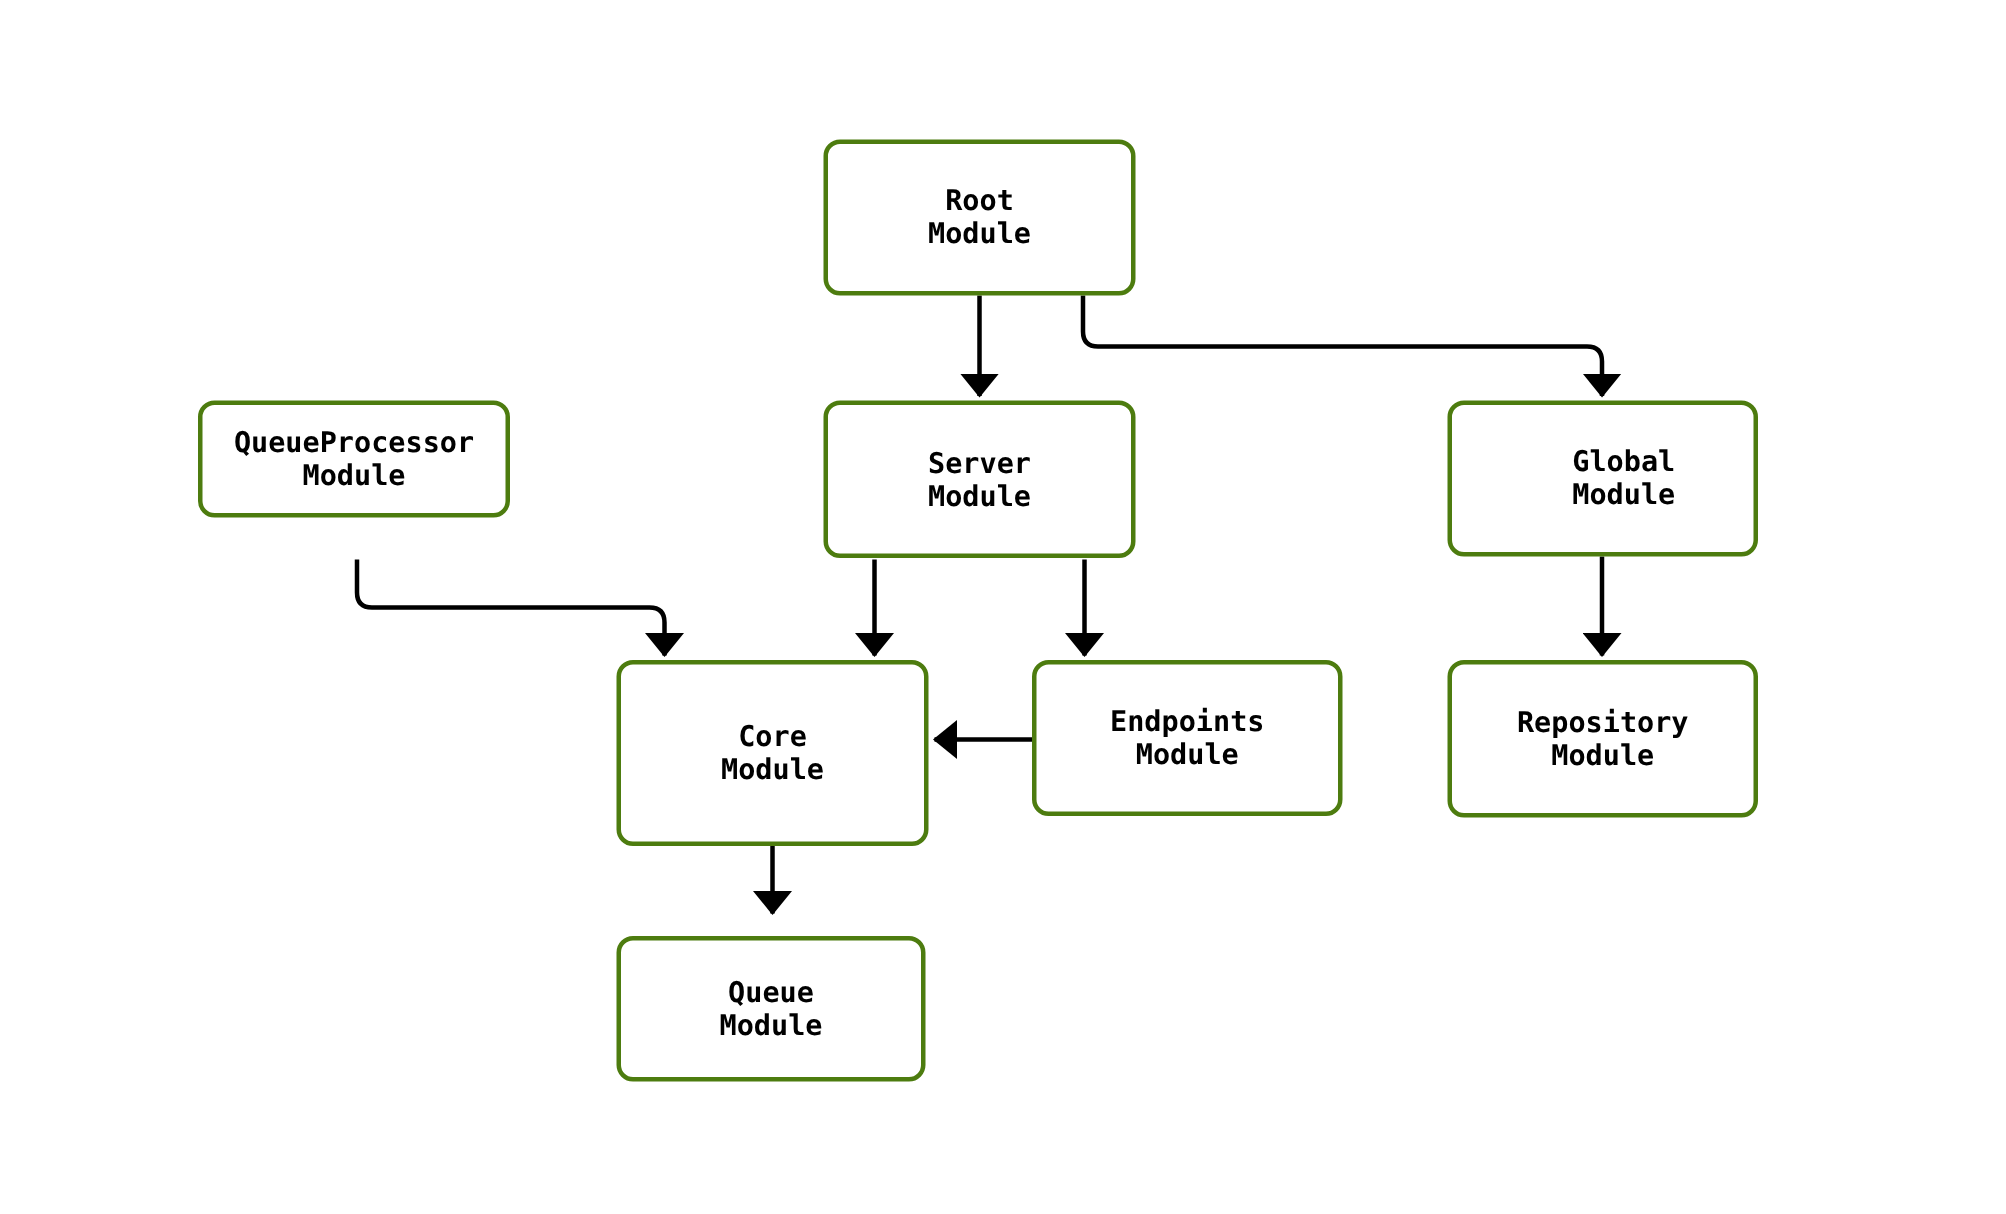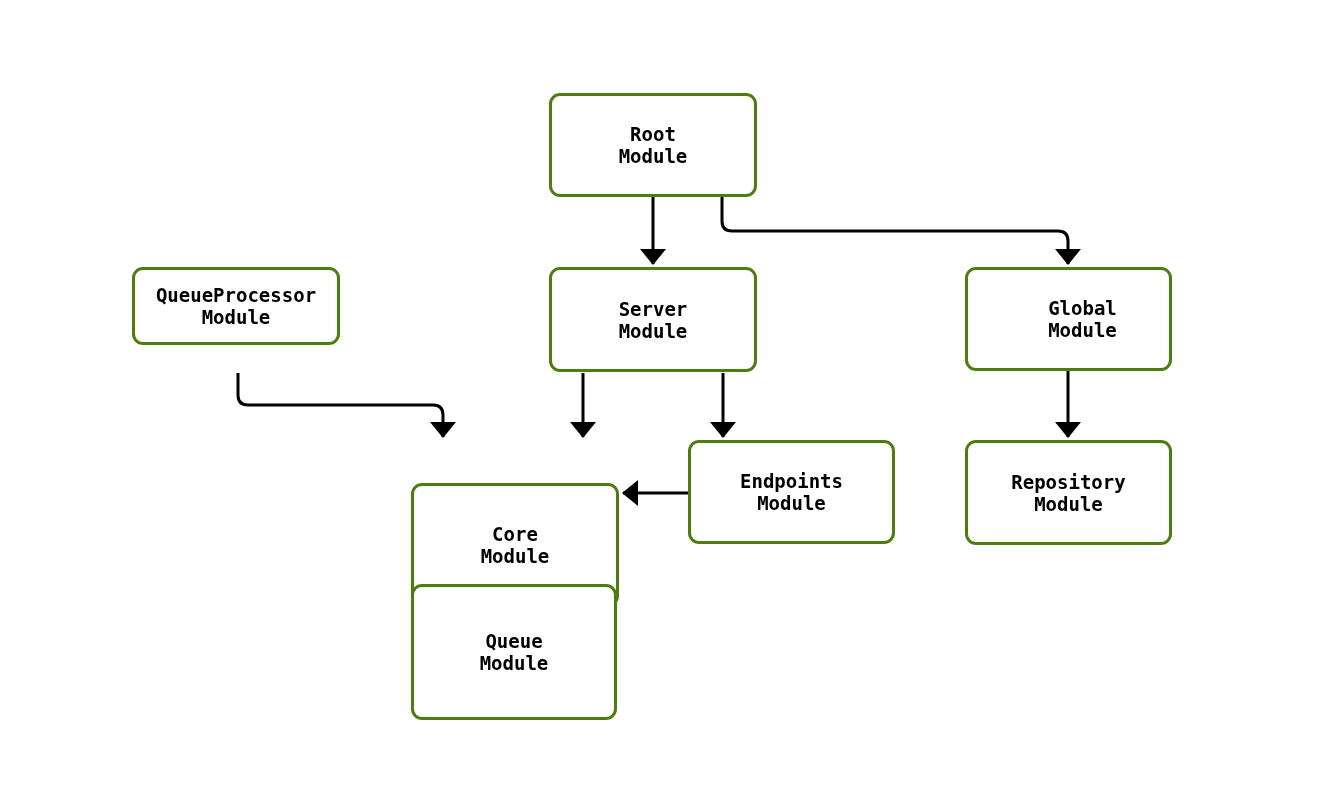--- a/index.html
+++ b/index.html
@@ -40,24 +40,24 @@
     font-weight: bold;
     line-height: 22px;
     color: #000000;
     white-space: pre;
   }
   
   .n-root          { left: 549px;  top: 93px;  width: 208px; height: 104px; }
   .n-queueprocessor{ left: 132px;  top: 267px; width: 208px; height: 78px; }
   .n-server        { left: 549px;  top: 267px; width: 208px; height: 105px; }
   .n-global        { left: 965px;  top: 267px; width: 207px; height: 104px; padding-left: 28px; }
-  .n-core          { left: 411px;  top: 440px; width: 208px; height: 124px; margin-top: 43px; }
+  .n-core          { left: 411px;  top: 440px; width: 208px; height: 124px; }
   .n-endpoints     { left: 688px;  top: 440px; width: 207px; height: 104px; text-align: right; }
   .n-repository    { left: 965px;  top: 440px; width: 207px; height: 105px; text-align: center; }
-  .n-queue         { left: 411px;  top: 584px; width: 206px; height: 136px; }
+  .n-queue         { left: 411px;  top: 624px; width: 206px; height: 97px; }
 </style>
 </head>
 <body>
 
 <div class="canvas">
 
   <svg class="edges-layer" width="1337" height="809" viewBox="0 0 1337 809" xmlns="http://www.w3.org/2000/svg">
     <defs>
       <marker id="arrowhead" viewBox="0 0 16 26" refX="15" refY="13" markerWidth="16" markerHeight="26" orient="auto" markerUnits="userSpaceOnUse">
         <path d="M0,0 L16,13 L0,26 Z" fill="#000000"></path>

